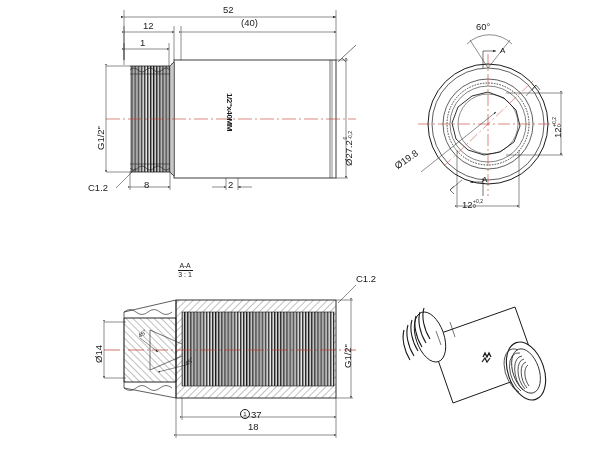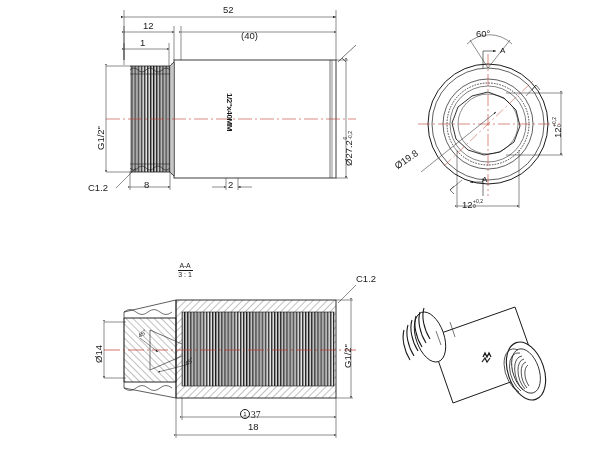--- a/index.html
+++ b/index.html
@@ -313,34 +313,34 @@
 
       <path d="M410,331 L415,345 M424,322 L429,337" stroke="#1a1a1a" stroke-width="0.6" fill="none"></path>
 
       <path d="M457,357 l2,-4 l2,4 l2,-4 l2,4" stroke="#1a1a1a" stroke-width="1.3" fill="none"></path>
       <path d="M456,362 l3,-4 l2,4 l3,-4" stroke="#1a1a1a" stroke-width="1.2" fill="none"></path>
     </g>
   </svg>
 
   <div class="txt" style="left:197px; top:5px;">52</div>
   <div class="txt" style="left:117px; top:21px;">12</div>
-  <div class="txt" style="left:215px; top:31px;">(40)</div>
+  <div class="txt" style="left:215px; top:18px;">(40)</div>
   <div class="txt" style="left:114px; top:38px;">1</div>
   <div class="txt" style="left:118px; top:180px;">8</div>
   <div class="txt" style="left:202px; top:180px;">2</div>
   <div class="txt" style="left:62px;  top:183px;">C1.2</div>
   <div class="txt rot90" style="left:70px; top:150px;">G1/2"</div>
 
   <div class="rot90" style="position:absolute; left:312px; top:166px;">
     <span class="txt" style="position:static;">Ø27.2</span><span class="tol"><span>0</span><span>-0,2</span></span>
   </div>
 
   <div class="txt rot90b sm" style="left:207px; top:93px; font-weight:bold; letter-spacing:-0.4px;">1/2"x40MM</div>
 
-  <div class="txt" style="left:450px; top:29px;">60°</div>
+  <div class="txt" style="left:450px; top:22px;">60°</div>
   <div class="txt sm" style="left:474px; top:47px;">A</div>
   <div class="txt sm" style="left:456px; top:176px;">A</div>
   <div class="txt rotang" style="left:367px; top:163px;">Ø19.8</div>
 
   <div class="rot90" style="position:absolute; left:521px; top:138px;">
     <span class="txt" style="position:static;">12</span><span class="tol"><span>+0,2</span><span>0</span></span>
   </div>
 
   <div style="position:absolute; left:436px; top:194px;">
     <span class="txt" style="position:static;">12</span><span class="tol"><span>+0,2</span><span>0</span></span>
@@ -352,18 +352,18 @@
     <span class="bot">3 : 1</span>
   </div>
 
   <div class="txt" style="left:330px; top:274px;">C1.2</div>
   <div class="txt rot90" style="left:317px; top:368px;">G1/2"</div>
   <div class="txt rot90" style="left:68px; top:363px;">Ø14</div>
   <div class="txt rot45 xs" style="left:111px; top:334px;">45°</div>
   <div class="txt rot45 xs" style="left:158px; top:362px;">45°</div>
 
   <div style="position:absolute; left:214px; top:404px;">
-    <span class="circnum">1</span><span class="txt" style="position:static;font-family:Liberation Serif, serif;">37</span>
+    <span class="circnum">1</span><span class="txt" style="position:static;">37</span>
   </div>
 
   <div class="txt" style="left:222px; top:422px;">18</div>
 
 </div>
 
 </body></html>

